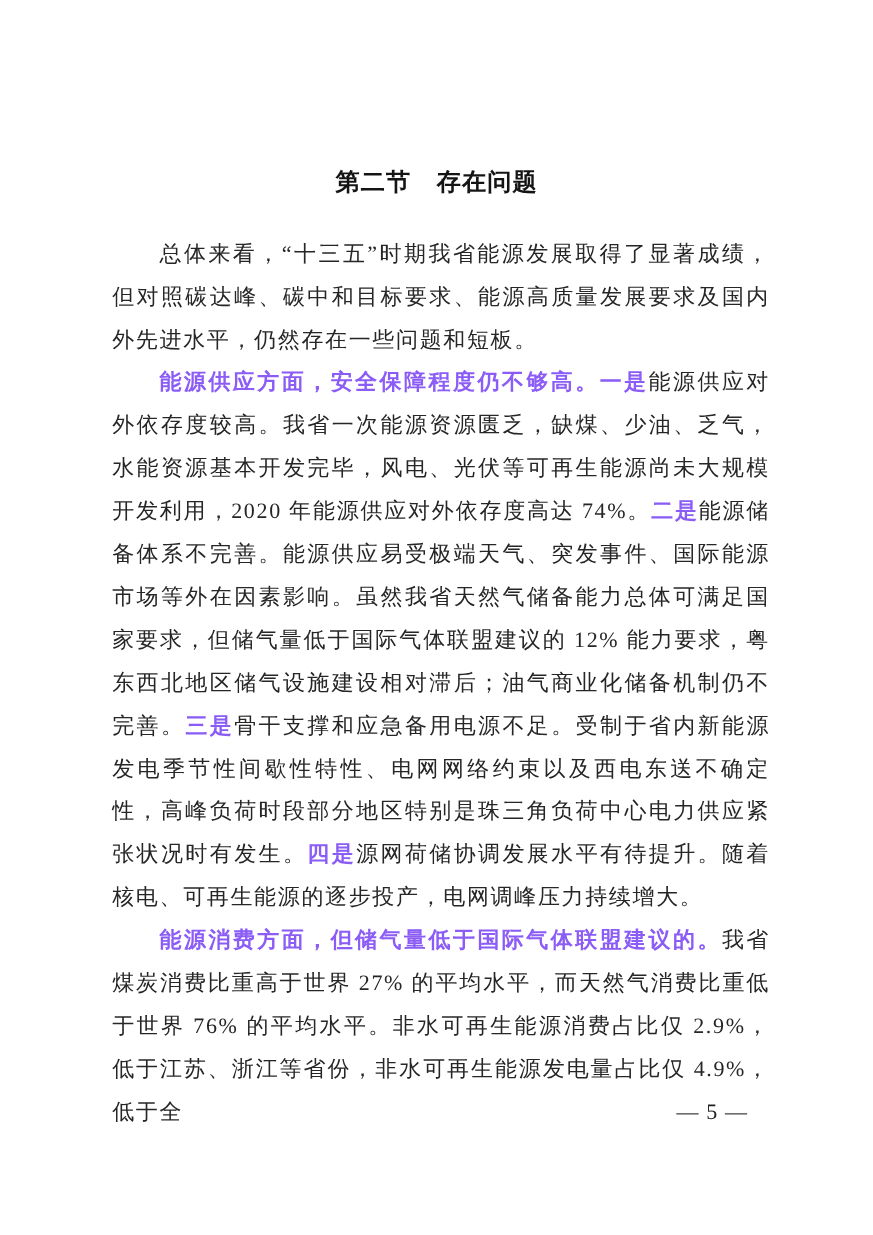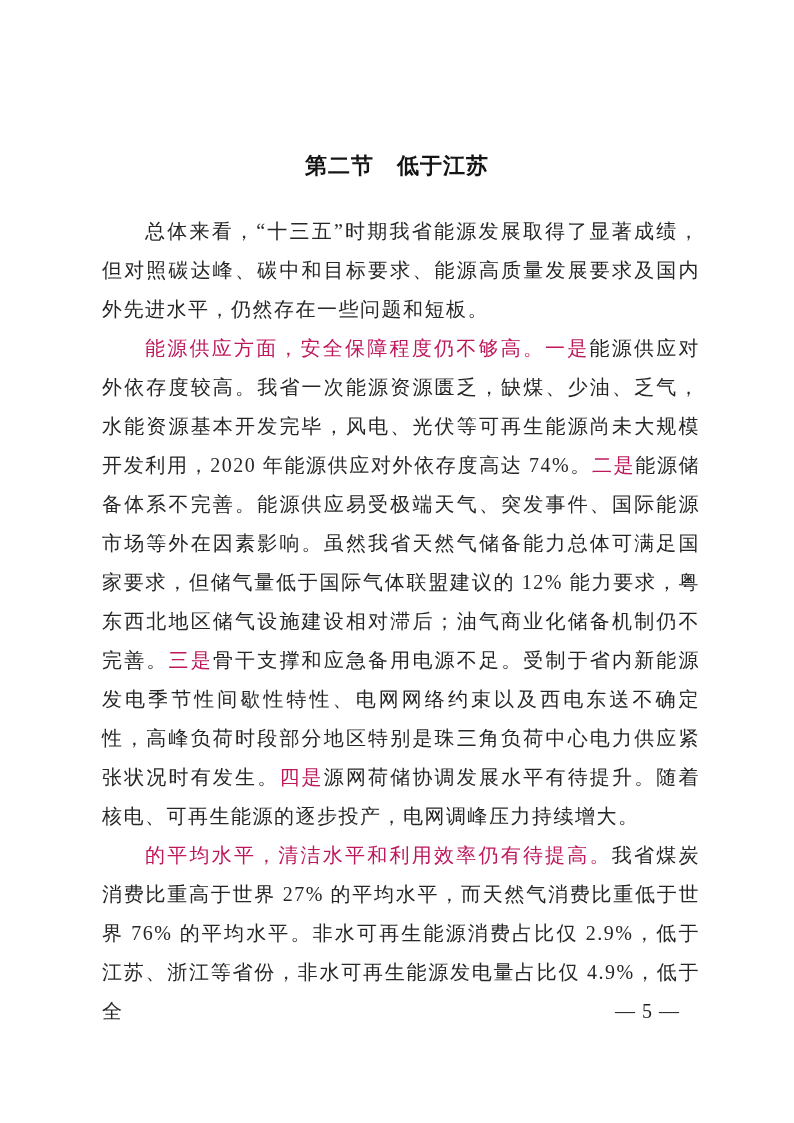--- a/index.html
+++ b/index.html
@@ -41,40 +41,40 @@
     text-align: justify;
     text-justify: inter-character;
     color: #262626;
   }
   .para {
     margin: 0;
     padding: 0;
     text-indent: 43px;
   }
   .run-bold {
-    font-weight: 400;
-    color: #be185d;
+    font-weight: 700;
+    color: #8b5cf6;
   }
   .page-footer {
     position: absolute;
     top: 999px;
     right: 114px;
     font-size: 20px;
     line-height: 24px;
     letter-spacing: 1px;
     color: #1f1f1f;
     font-family: "Liberation Serif", serif;
   }
 </style>
 </head>
 <body>
 
 <div class="page">
-  <h1 class="doc-title">第二节　低于江苏</h1>
+  <h1 class="doc-title">第二节　存在问题</h1>
 
   <div class="doc-body" id="doc-body">
       <p class="para"><span class="run-regular">总体来看，“十三五”时期我省能源发展取得了显著成绩，但对照碳达峰、碳中和目标要求、能源高质量发展要求及国内外先进水平，仍然存在一些问题和短板。</span></p>
       <p class="para"><span class="run-bold">能源供应方面，安全保障程度仍不够高。一是</span><span class="run-regular">能源供应对外依存度较高。我省一次能源资源匮乏，缺煤、少油、乏气，水能资源基本开发完毕，风电、光伏等可再生能源尚未大规模开发利用，2020 年能源供应对外依存度高达 74%。</span><span class="run-bold">二是</span><span class="run-regular">能源储备体系不完善。能源供应易受极端天气、突发事件、国际能源市场等外在因素影响。虽然我省天然气储备能力总体可满足国家要求，但储气量低于国际气体联盟建议的 12% 能力要求，粤东西北地区储气设施建设相对滞后；油气商业化储备机制仍不完善。</span><span class="run-bold">三是</span><span class="run-regular">骨干支撑和应急备用电源不足。受制于省内新能源发电季节性间歇性特性、电网网络约束以及西电东送不确定性，高峰负荷时段部分地区特别是珠三角负荷中心电力供应紧张状况时有发生。</span><span class="run-bold">四是</span><span class="run-regular">源网荷储协调发展水平有待提升。随着核电、可再生能源的逐步投产，电网调峰压力持续增大。</span></p>
-      <p class="para"><span class="run-bold">的平均水平，清洁水平和利用效率仍有待提高。</span><span class="run-regular">我省煤炭消费比重高于世界 27% 的平均水平，而天然气消费比重低于世界 76% 的平均水平。非水可再生能源消费占比仅 2.9%，低于江苏、浙江等省份，非水可再生能源发电量占比仅 4.9%，低于全</span></p>
+      <p class="para"><span class="run-bold">能源消费方面，但储气量低于国际气体联盟建议的。</span><span class="run-regular">我省煤炭消费比重高于世界 27% 的平均水平，而天然气消费比重低于世界 76% 的平均水平。非水可再生能源消费占比仅 2.9%，低于江苏、浙江等省份，非水可再生能源发电量占比仅 4.9%，低于全</span></p>
     </div>
 
   <div class="page-footer">— 5 —</div>
 </div>
 
 </body></html>

